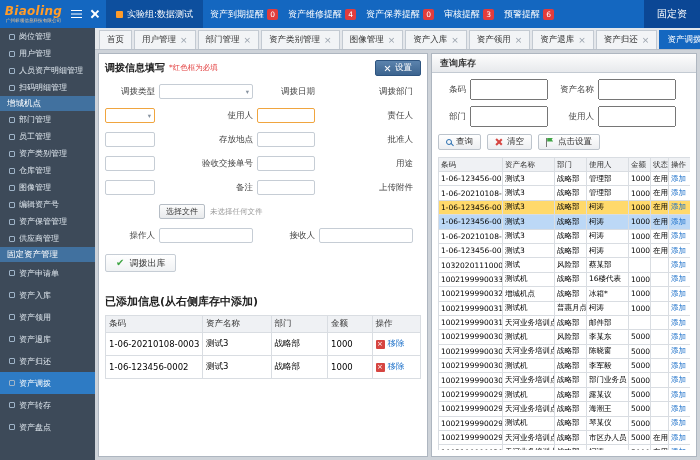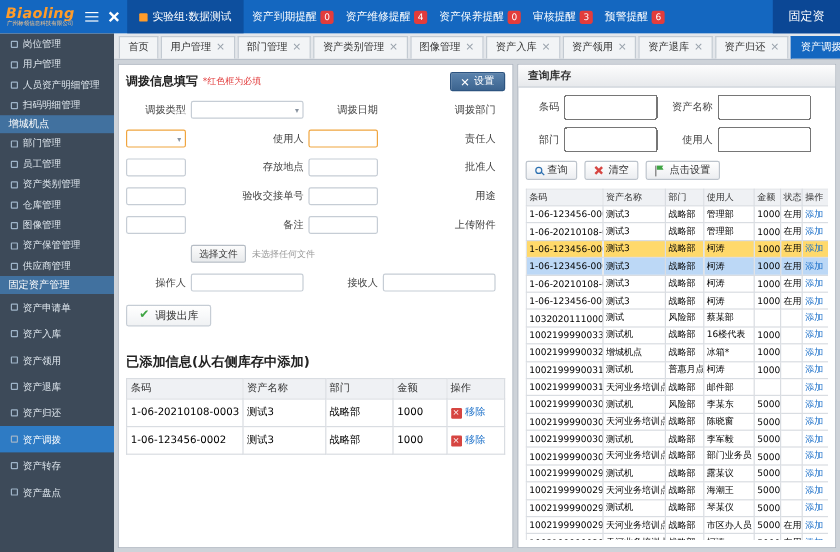--- a/index.html
+++ b/index.html
@@ -188,20 +188,24 @@
           <span class="sb-ico"></span>
           <span>资产类别管理</span>
         </div>
         <div class="sb-item">
           <span class="sb-ico"></span>
           <span>仓库管理</span>
         </div>
         <div class="sb-item">
           <span class="sb-ico"></span>
           <span>图像管理</span>
+        </div>
+        <div class="sb-item">
+          <span class="sb-ico"></span>
+          <span>编辑资产号</span>
         </div>
         <div class="sb-item">
           <span class="sb-ico"></span>
           <span>资产保管管理</span>
         </div>
         <div class="sb-item">
           <span class="sb-ico"></span>
           <span>供应商管理</span>
         </div>
         <div class="sb-sec">固定资产管理</div>

